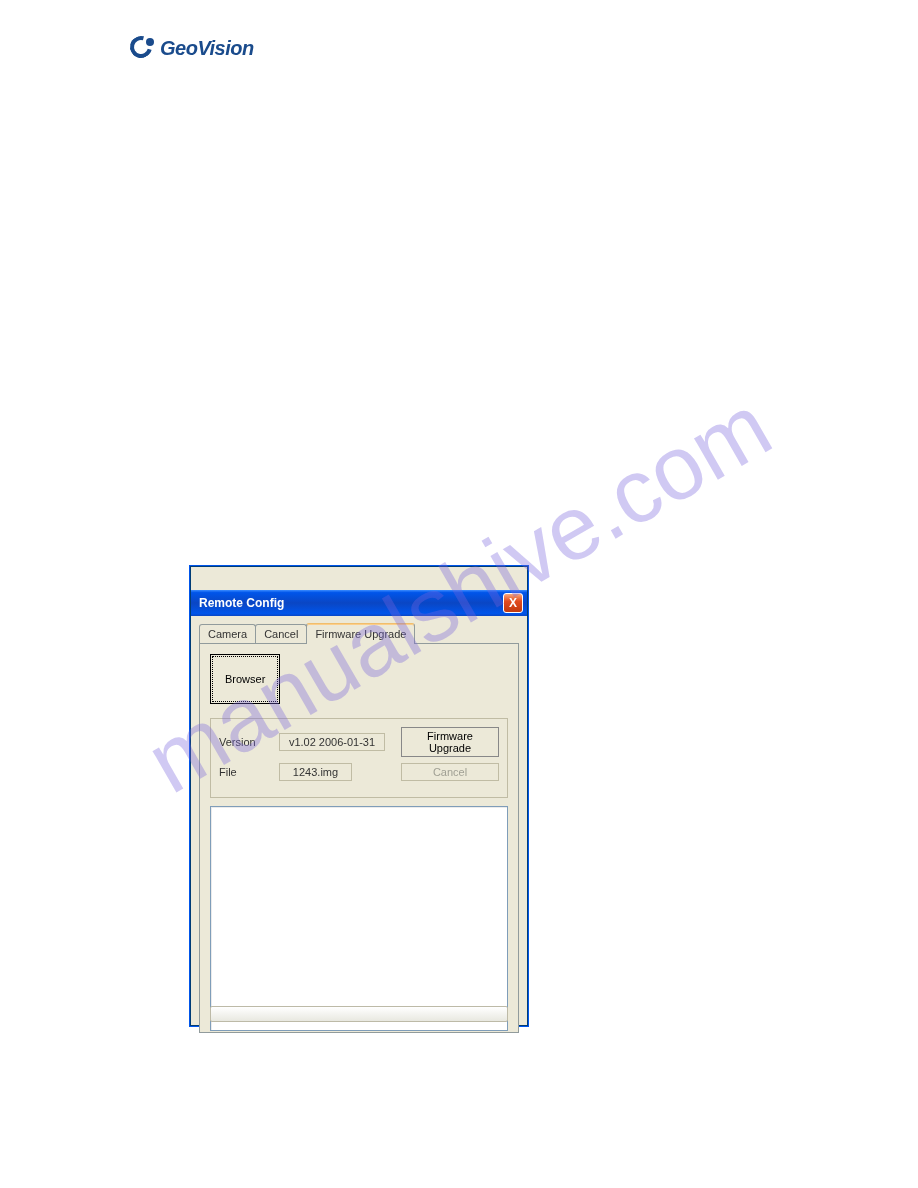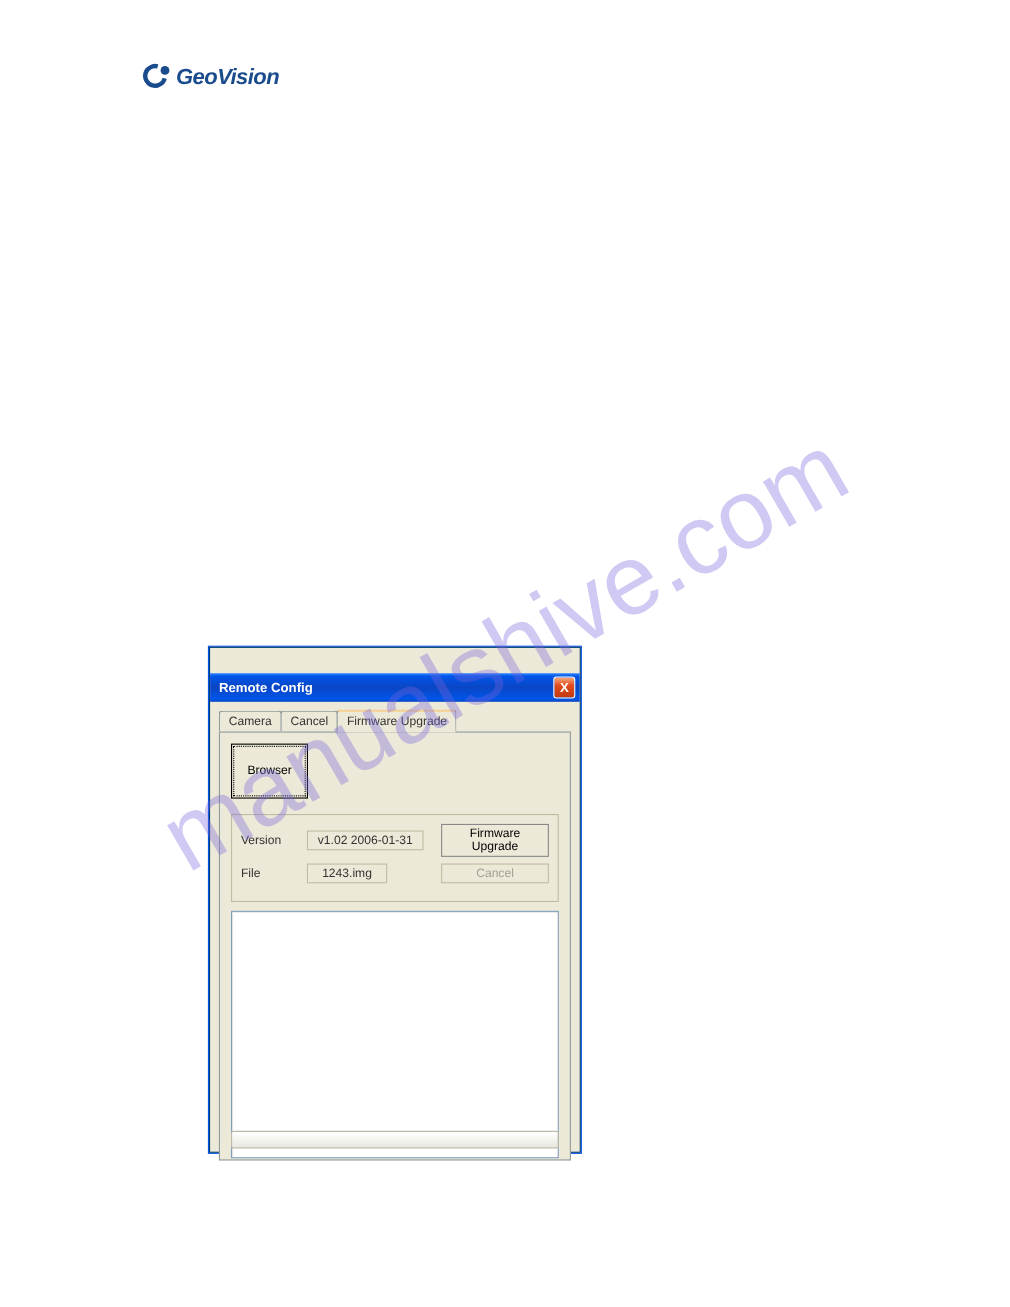--- a/index.html
+++ b/index.html
@@ -7,21 +7,21 @@
     width: 918px;
     height: 1188px;
     background: #fff;
     font-family: Arial, sans-serif;
     position: relative;
     overflow: hidden;
   }
   .page-inner {
     position: absolute;
     left: 130px;
-    top: 58px;
+    top: 36px;
     width: 660px;
     height: 1080px;
   }
   .logo {
     display: flex;
     align-items: center;
     gap: 6px;
     margin-bottom: 40px;
   }
   .logo-mark {

